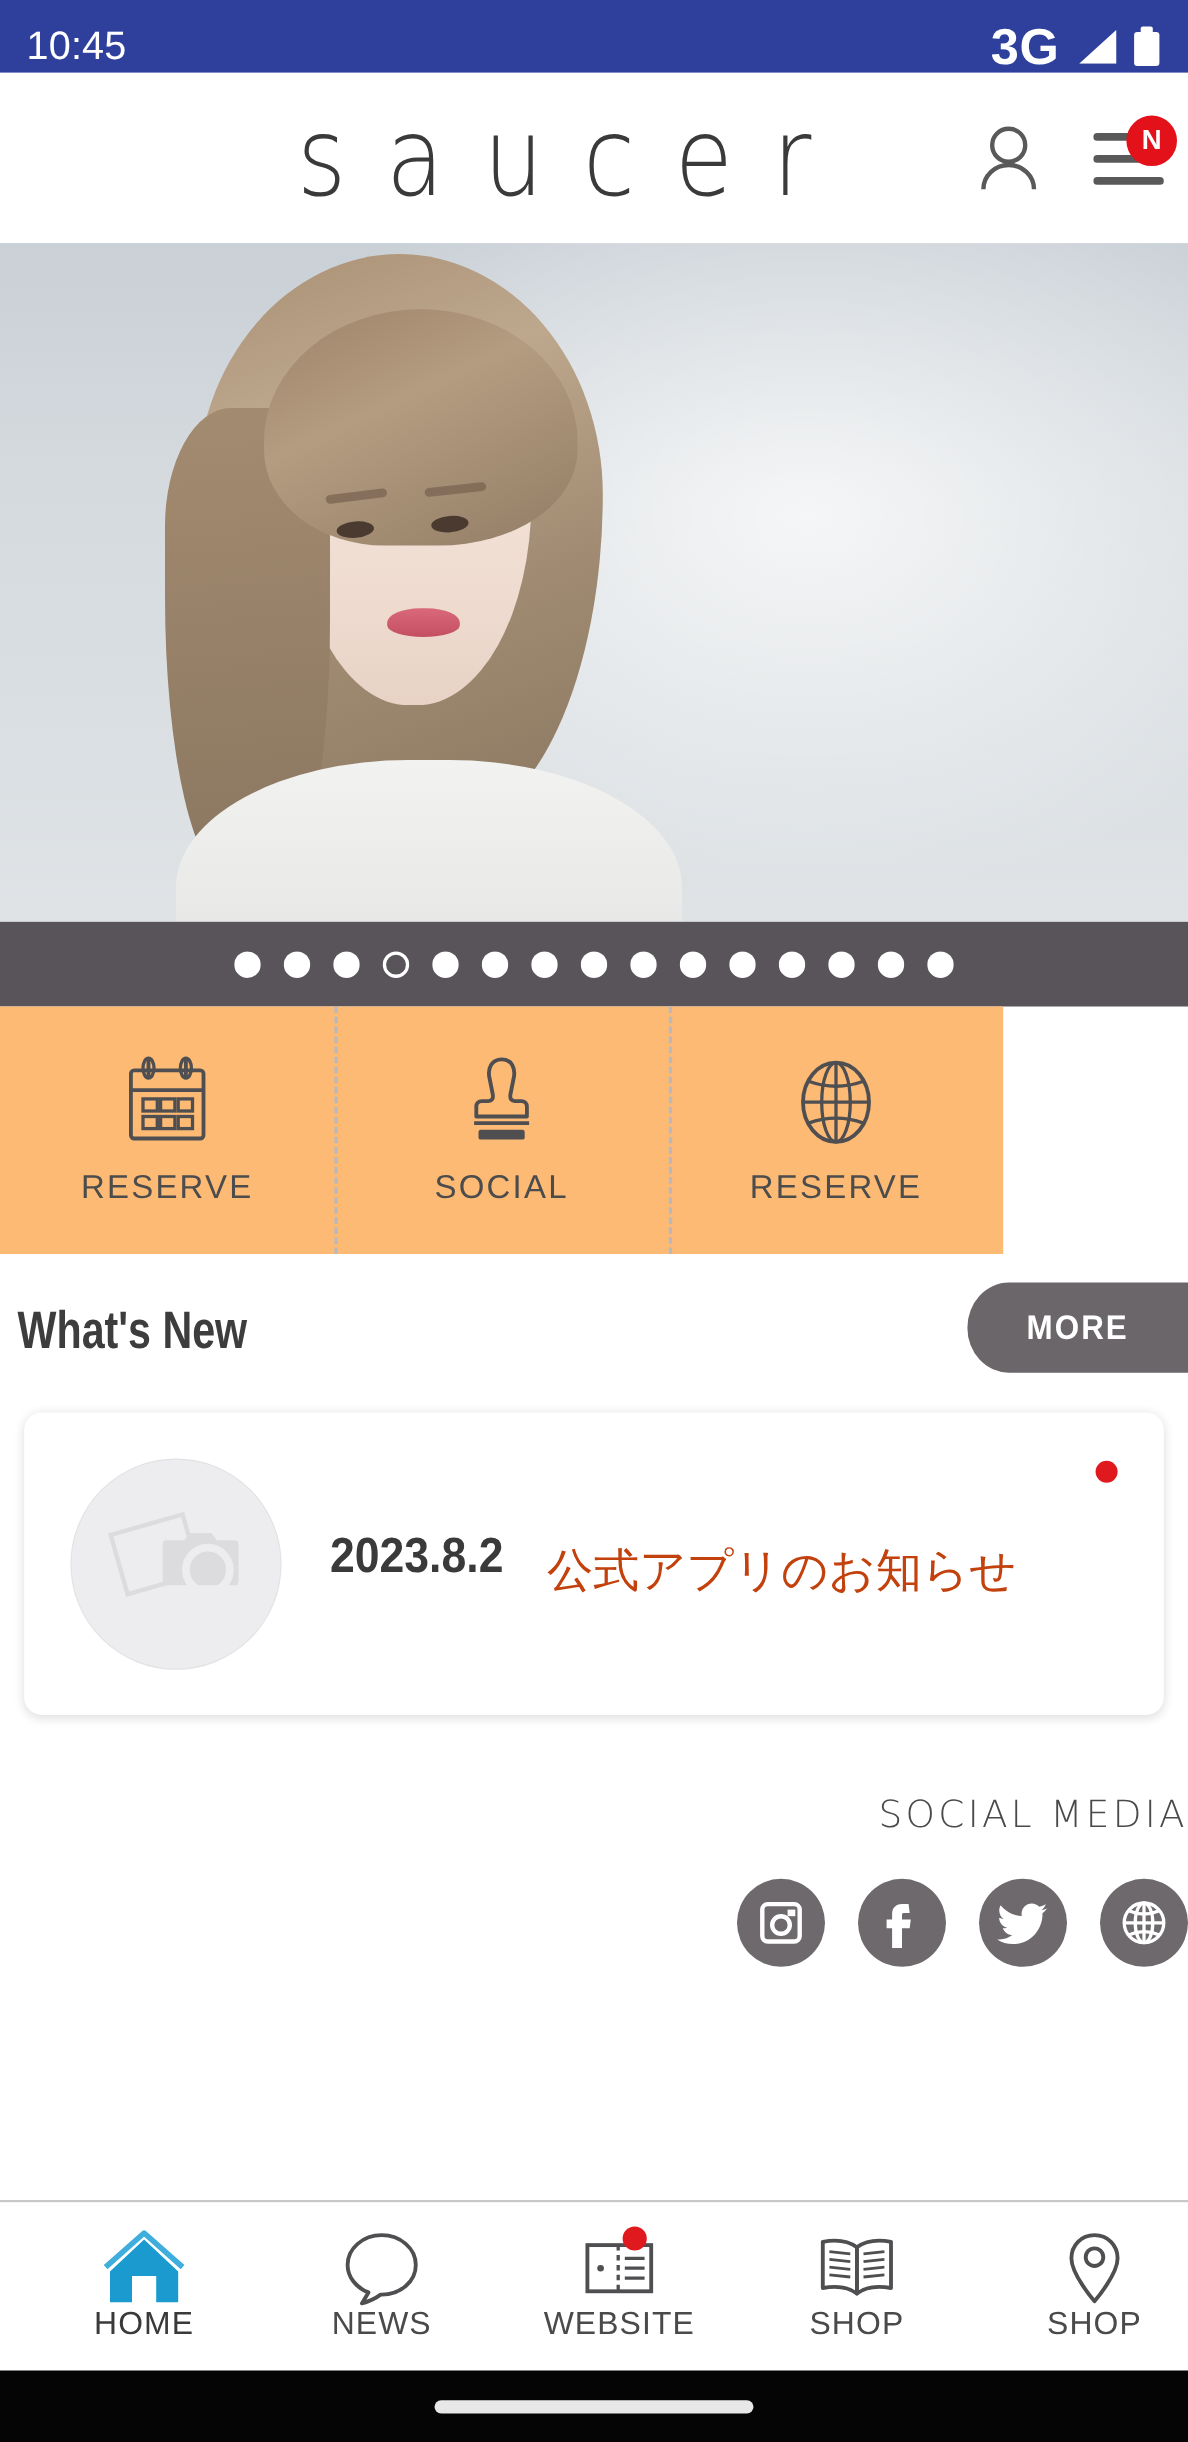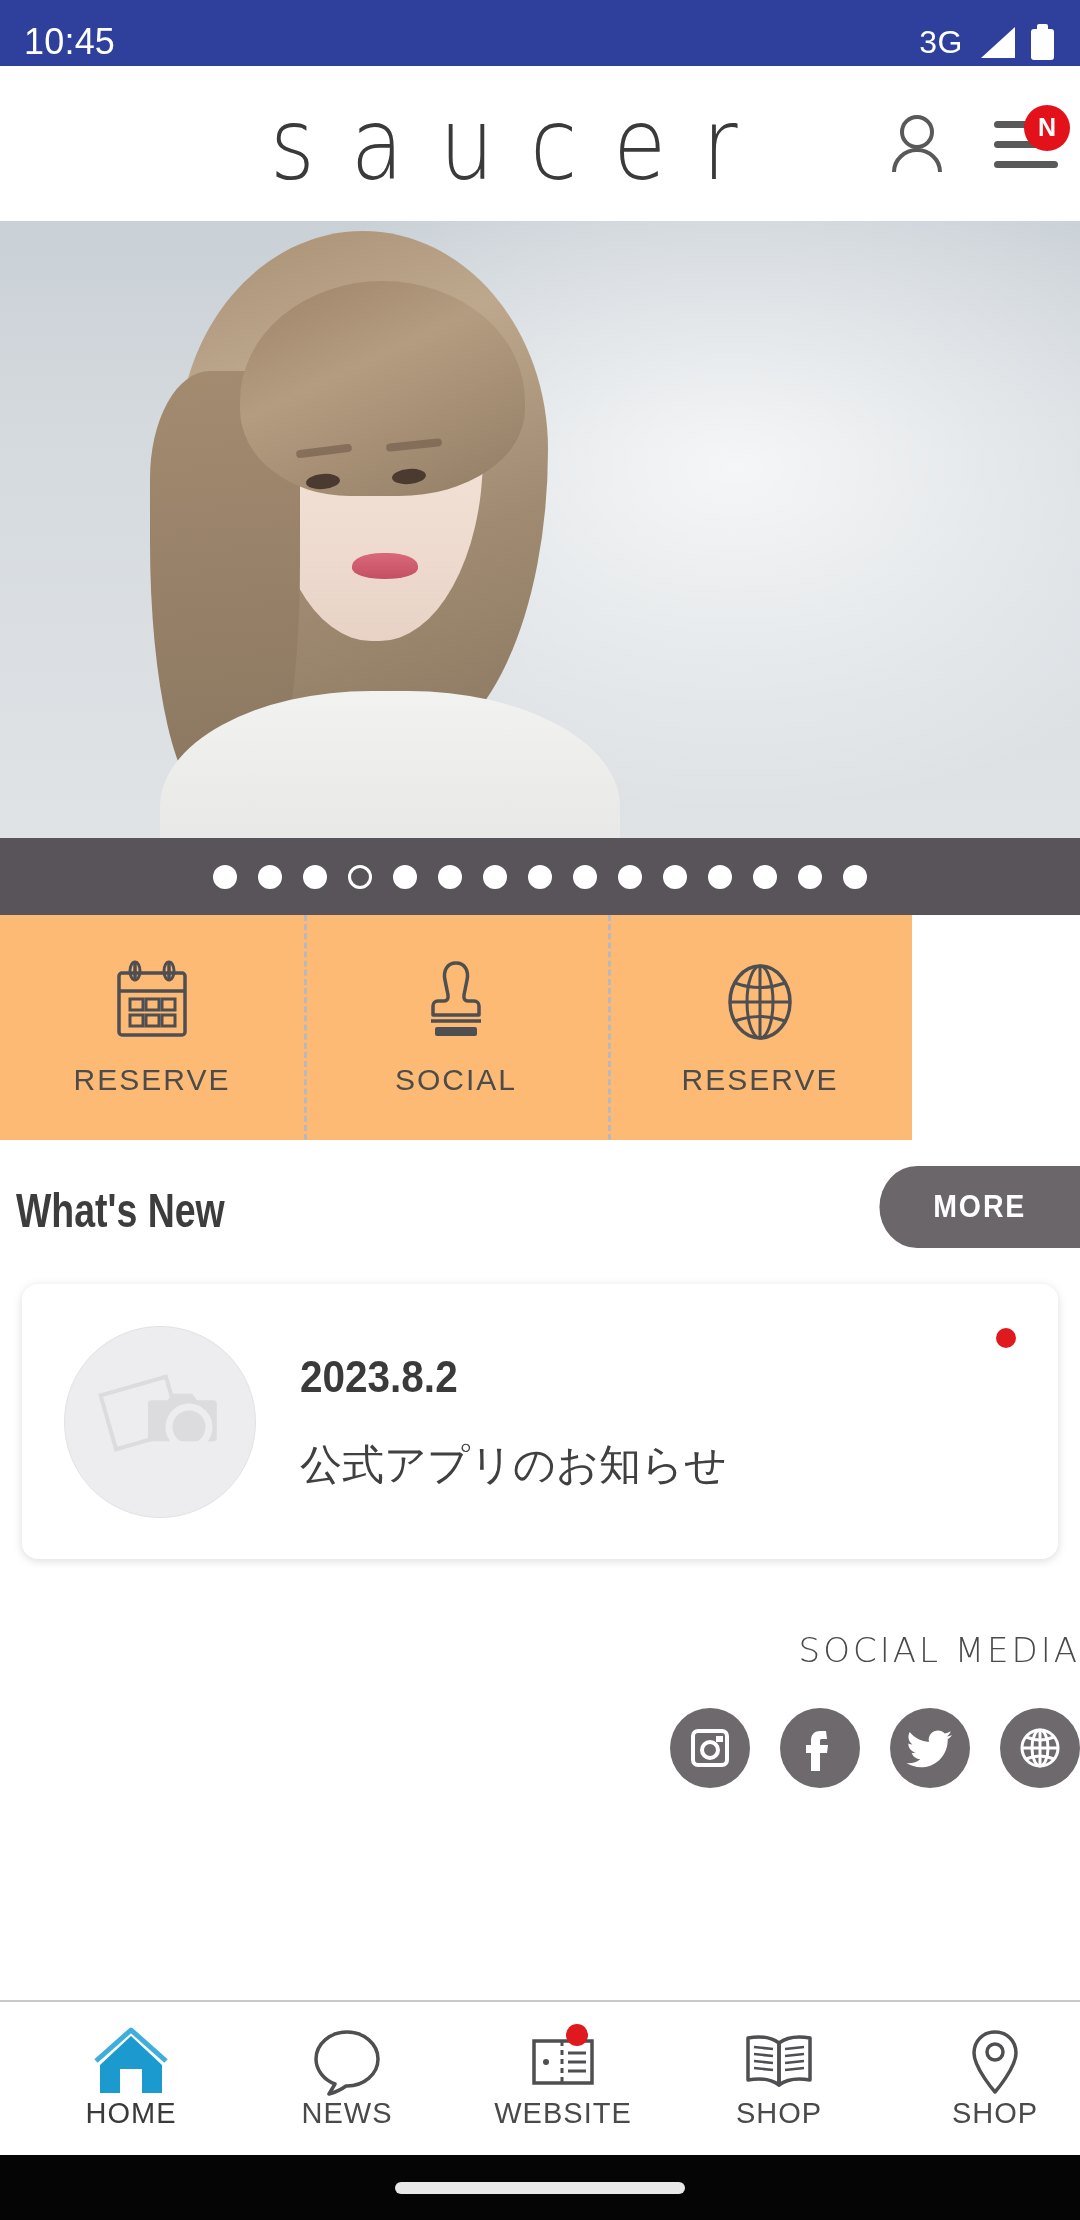--- a/index.html
+++ b/index.html
@@ -13,21 +13,21 @@
 
   
   .statusbar{
     position:absolute; top:0; left:0; width:1080px; height:84px;
     background:#2F409C; color:#fff;
     display:flex; align-items:center; justify-content:space-between;
     padding:0 26px 0 24px;
   }
   .status-time{ font-size:36px; letter-spacing:.2px; font-weight:400; }
   .status-right{ display:flex; align-items:center; gap:16px; }
-  .status-3g{ font-size:32px; font-weight:400; letter-spacing:.5px; }
+  .status-3g{ font-size:46px; font-weight:700; letter-spacing:.5px; }
   .sig{ width:36px; height:31px; }
   .batt{ width:23px; height:36px; position:relative; }
   .batt .body{ position:absolute; bottom:0; left:0; width:23px; height:31px; background:#fff; border-radius:3px;}
   .batt .tip{ position:absolute; top:0; left:6px; width:11px; height:6px; background:#fff; border-radius:2px 2px 0 0;}
 
   
   .header{
     position:absolute; top:66px; left:0; width:1080px; height:155px;
     background:#fff;
     display:flex; align-items:center;
@@ -174,23 +174,23 @@
     position:absolute; left:22px; top:1284px; width:1036px; height:275px;
     background:#fff; border-radius:16px;
     box-shadow:0 2px 10px rgba(0,0,0,.14);
     display:flex; align-items:center;
   }
   .thumb{
     width:192px; height:192px; margin-left:42px; flex:none;
     border-radius:50%; background:#EDEDEF; border:1px solid #E2E2E4;
     position:relative; overflow:hidden;
   }
-  .news-body{ margin-left:44px; display:flex; flex-direction:column; gap:22px; }
+  .news-body{ margin-left:44px; display:flex; gap:22px; }
   .news-date{ font-size:45px; color:#3a3a3a; font-weight:bold; letter-spacing:0; transform:scaleX(.9); transform-origin:left;}
-  .news-title{ font-size:42px; color:#404040; font-family:"DejaVu Sans", sans-serif; font-weight:400;margin-top:12px;}
+  .news-title{ font-size:42px; color:#c2410c; font-family:"DejaVu Sans", sans-serif; font-weight:400;margin-top:12px;}
   .unread-dot{
     position:absolute; right:42px; top:44px; width:20px; height:20px;
     border-radius:50%; background:#E0191F;
   }
 
   
   .social{
     position:absolute; top:1600px; left:0; width:1080px; height:260px;
     display:flex; flex-direction:column; align-items:flex-end;
   }

